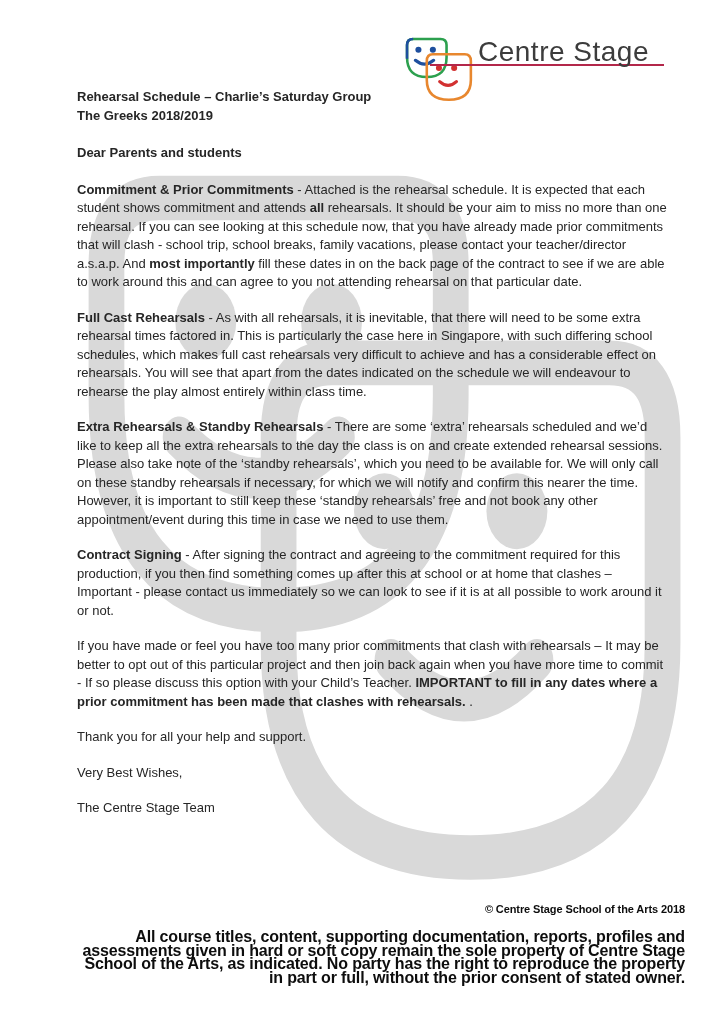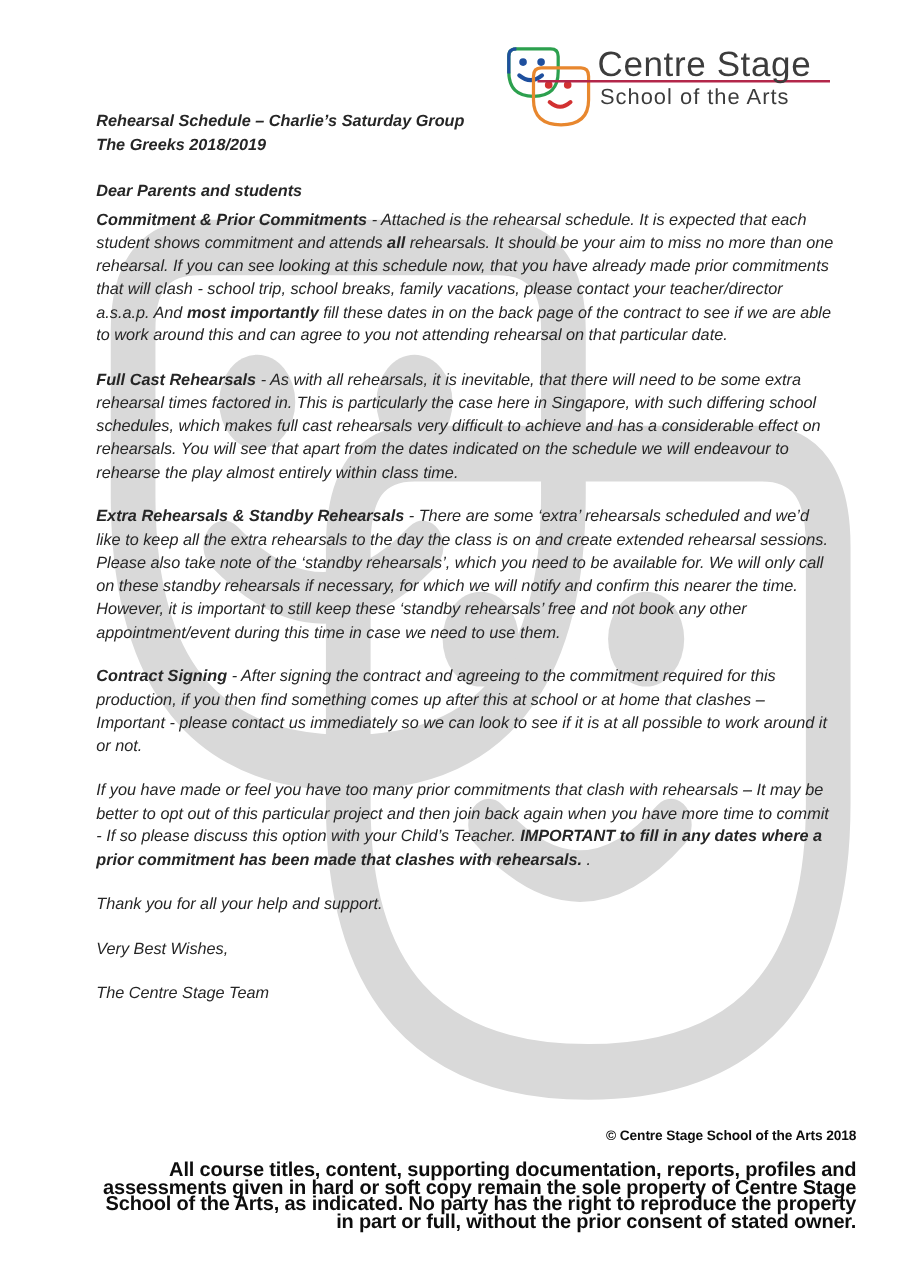--- a/index.html
+++ b/index.html
@@ -13,23 +13,23 @@
   .watermark svg { width:100%; height:100%; }
 
   
   .logo-wrap { position:absolute; left:404px; top:34px; width:280px; height:72px; z-index:2; }
   .logo-icon { position:absolute; left:0; top:2px; width:76px; height:70px; }
   .brand-title { position:absolute; left:74px; top:2px; font-size:28px; letter-spacing:.5px; color:#3c3c3c; white-space:nowrap; }
   .brand-sub { position:absolute; left:76px; top:33px; font-size:17.5px; letter-spacing:.8px; color:#3c3c3c; white-space:nowrap; }
   .brand-line { position:absolute; left:26px; top:30px; width:234px; height:2.4px; }
 
   
-  .content { position:absolute; left:77px; top:88px; width:590px; z-index:1; color:#262626; font-size:13px; line-height:18.5px;font-style:italic; }
+  .content { position:absolute; left:77px; top:88px; width:590px; z-index:1; color:#262626; font-size:13px; line-height:18.5px; }
   .doc-title { font-weight:bold; margin-bottom:19px; }
-  .salutation { font-weight:bold; margin-bottom:4px; }
+  .salutation { font-weight:bold; margin-bottom:18px; }
   .para { margin-bottom:17px; }
   .para .b { font-weight:bold; }
 
   
   .footer { position:absolute; left:77px; top:903px; width:608px; z-index:1; color:#0d0d0d;text-align:right; }
   .footer .copyright { font-weight:bold; font-size:11px; margin-bottom:15px; letter-spacing:-.1px; }
   .footer .legal { font-weight:bold; font-size:16px; line-height:13.5px; letter-spacing:-.15px; }
 </style>
 </head>
 <body>
@@ -62,21 +62,20 @@
         <path d="M15,32 Q27,42 39,32" stroke-width="4.2" stroke-linecap="round" stroke="#1e4f9e"></path>
 
         <path d="M30,33 Q30,24 38,24 L80,24 Q88,24 88,33 L88,58 Q88,84 59,84 Q30,84 30,58 Z" stroke-width="3.4" stroke="#e8872e"></path>
         <circle cx="46" cy="42" r="4" fill="#d23131"></circle>
         <circle cx="66" cy="42" r="4" fill="#d23131"></circle>
         <path d="M47,60 Q58,70 69,60" stroke-width="4.2" stroke-linecap="round" stroke="#d23131"></path>
       </svg>
     </div>
     <div class="brand-line" style="background: rgb(179, 39, 74);"></div>
     <div class="brand-title">Centre Stage</div>
-    <div class="brand-sub">School of the Arts</div>
   </div>
 
   <div class="content">
     <div class="doc-title">
       <div>Rehearsal Schedule – Charlie’s Saturday Group</div>
       <div>The Greeks 2018/2019</div>
     </div>
     <div class="salutation">Dear Parents and students</div>
     <div>
         <p class="para"><span class="b">Commitment &amp; Prior Commitments</span><span> - Attached is the rehearsal schedule. It is expected that each student shows commitment and attends </span><span class="b">all</span><span> rehearsals. It should be your aim to miss no more than one rehearsal. If you can see looking at this schedule now, that you have already made prior commitments that will clash - school trip, school breaks, family vacations, please contact your teacher/director a.s.a.p. And </span><span class="b">most importantly</span><span> fill these dates in on the back page of the contract to see if we are able to work around this and can agree to you not attending rehearsal on that particular date.</span></p>

